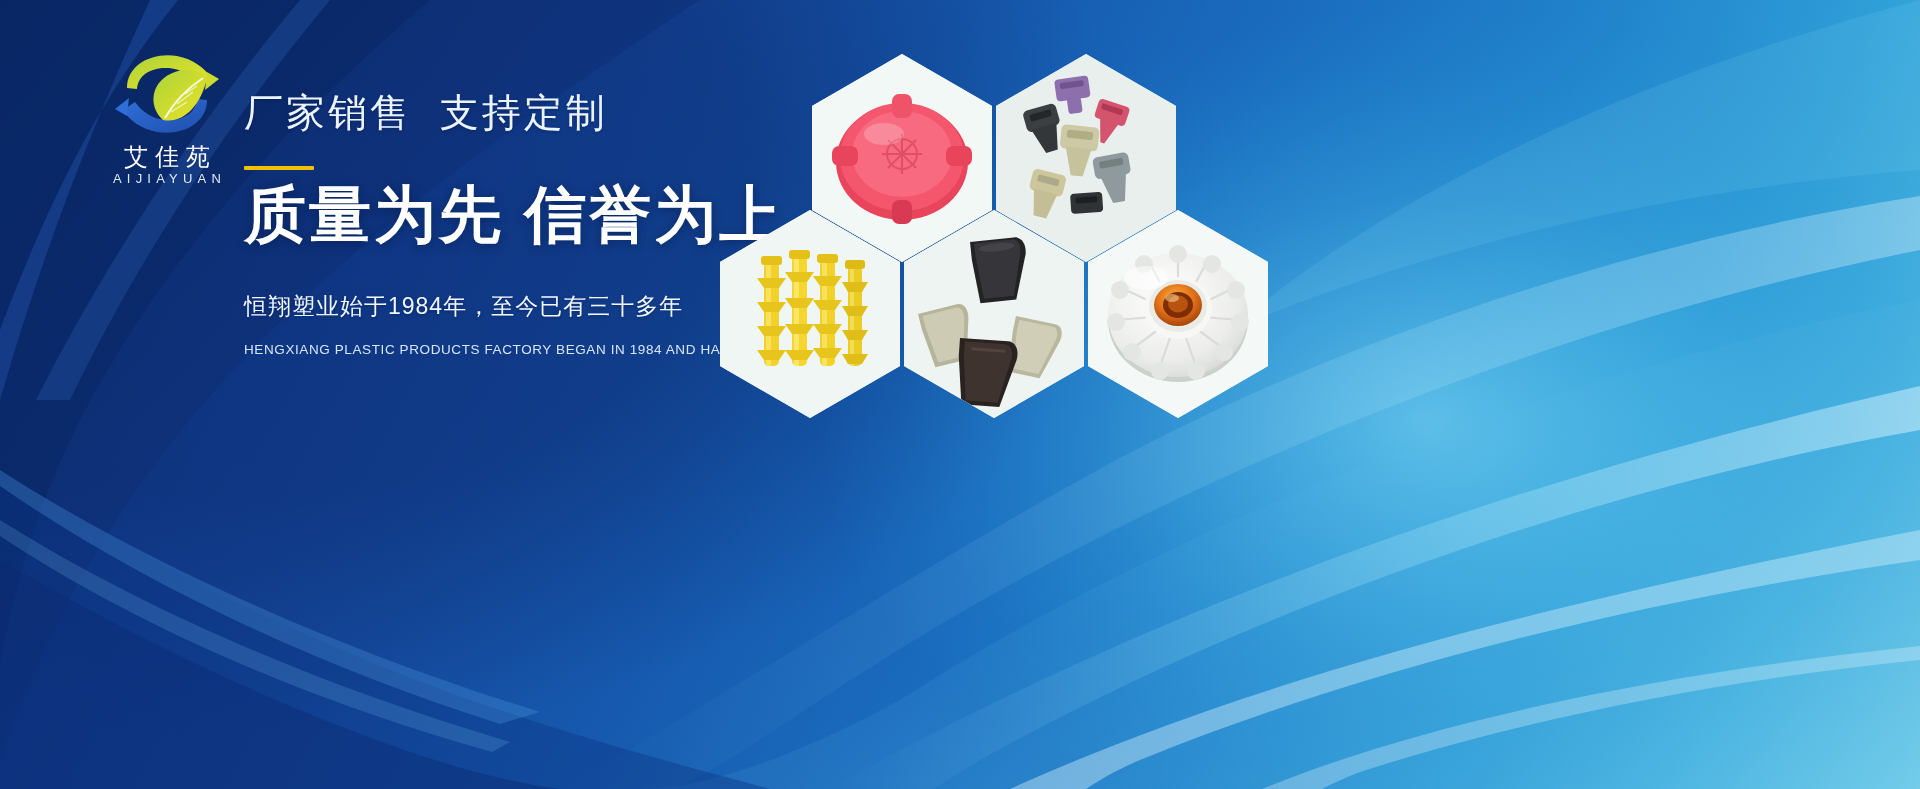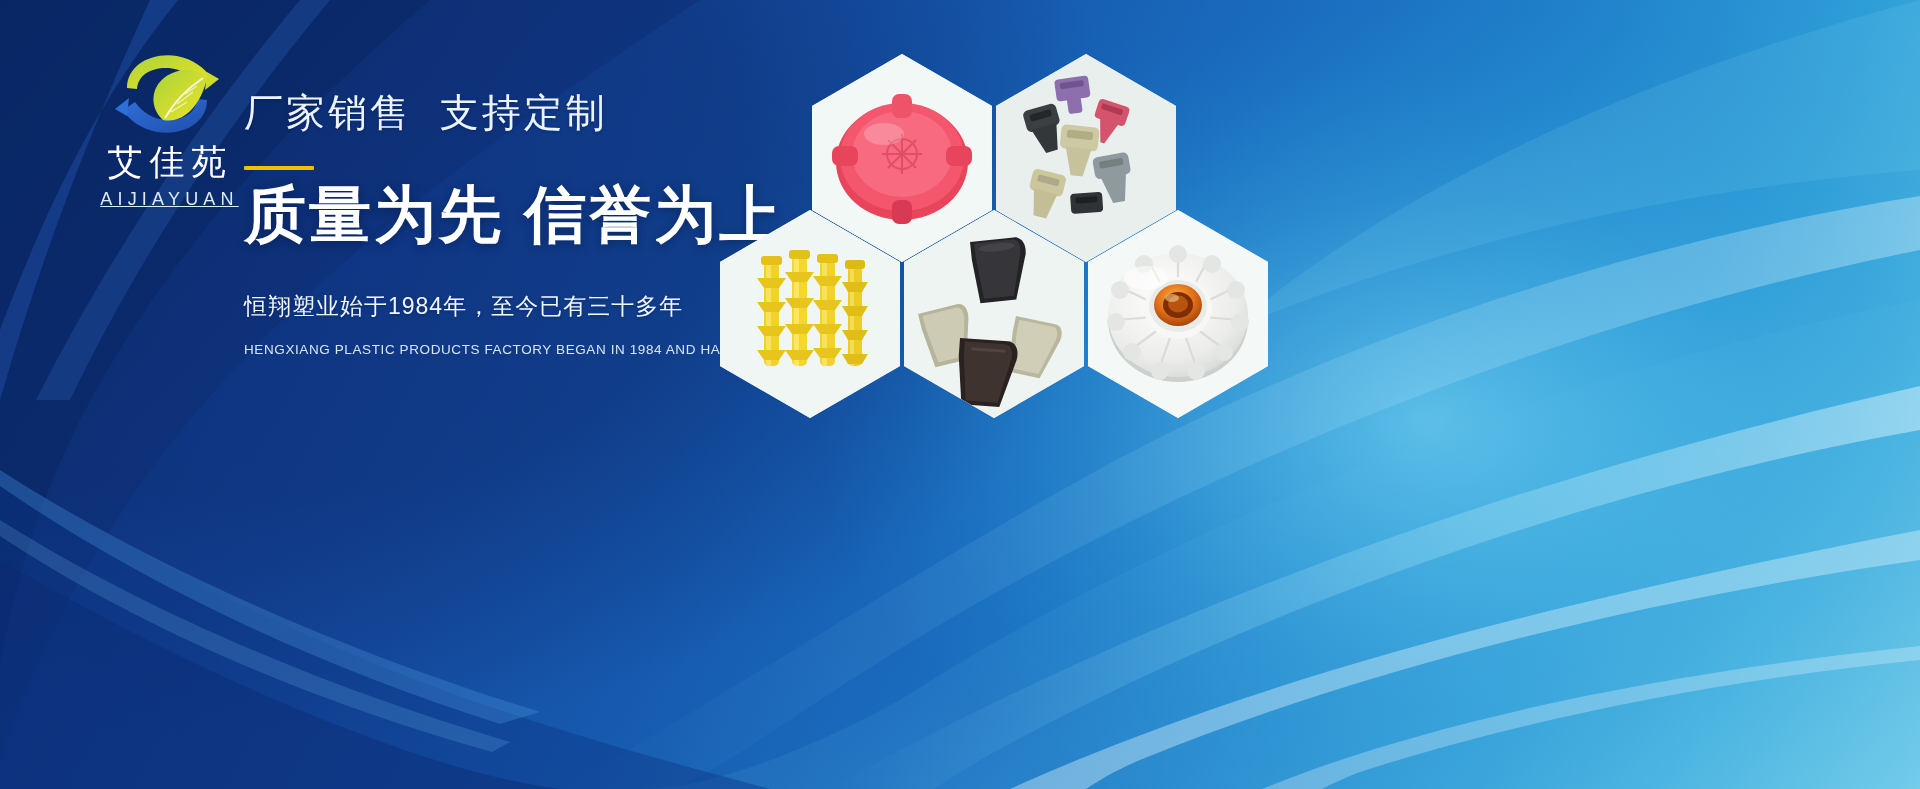--- a/index.html
+++ b/index.html
@@ -25,29 +25,28 @@
   }
 
   
   .bg-svg{position:absolute;inset:0;width:1920px;height:789px;}
 
   
   .logo{position:absolute;left:72px;top:48px;width:190px;text-align:center;}
   .logo-mark{position:relative;width:120px;height:92px;margin:0 auto;}
   .logo-cn{
     margin-top:4px;
-    font-size:35px;letter-spacing:7px;color:#ffffff;
+    font-size:24px;letter-spacing:7px;color:#ffffff;
     font-family:"Liberation Sans","DejaVu Sans",sans-serif;
     line-height:1.05;text-indent:7px;
   }
   .logo-en{
-    margin-top:8px;
-    font-size:18px;letter-spacing:5.2px;color:#dfeaf8;
+    margin-top:2px;
+    font-size:13px;letter-spacing:5.2px;color:#dfeaf8;
     text-indent:5px;
-    text-decoration:underline;
   }
 
   
   .copy{position:absolute;left:244px;top:86px;width:760px;}
   .kicker{
     font-size:39px;color:#eaf3ff;letter-spacing:3px;
     font-family:"Liberation Sans","DejaVu Sans",sans-serif;
     white-space:pre;
     text-shadow:0 1px 3px rgba(0,20,60,.35);
   }

